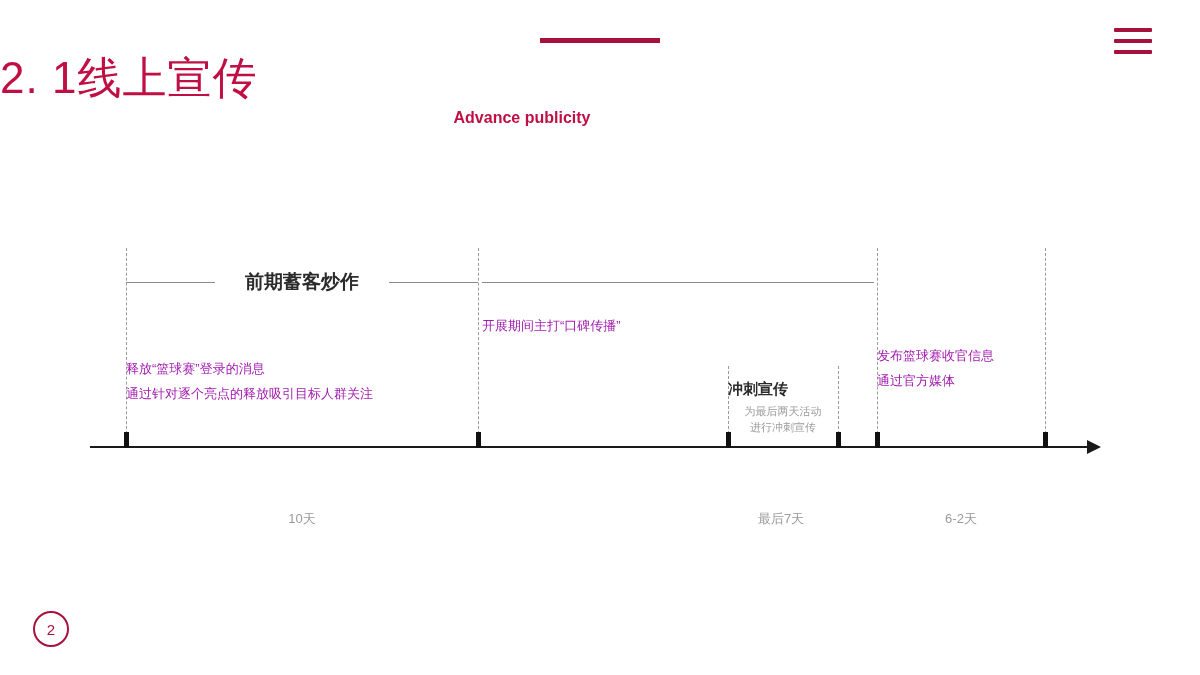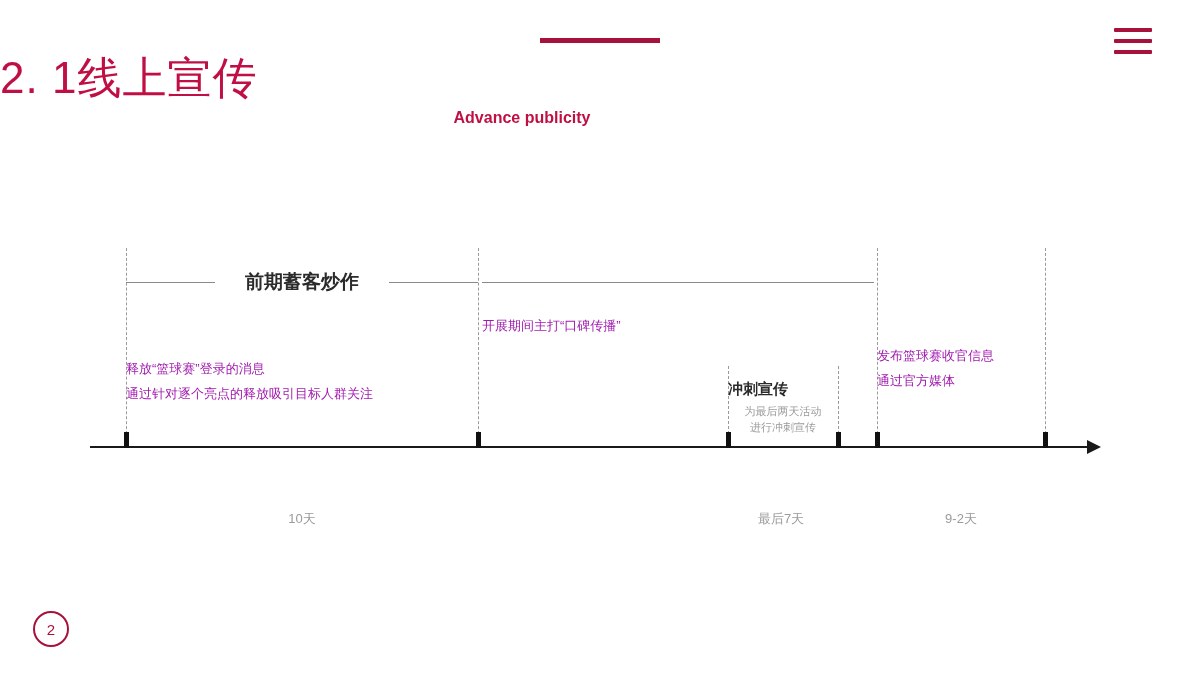--- a/index.html
+++ b/index.html
@@ -247,21 +247,21 @@
 
     <div class="tick" style="left:124px;"></div>
     <div class="tick" style="left:476px;"></div>
     <div class="tick" style="left:726px;"></div>
     <div class="tick" style="left:836px;"></div>
     <div class="tick" style="left:875px;"></div>
     <div class="tick" style="left:1043px;"></div>
 
     <div class="axis-label" style="left:126px; width:352px;">10天</div>
     <div class="axis-label" style="left:726px; width:110px;">最后7天</div>
-    <div class="axis-label" style="left:877px; width:168px;">9-2天</div>
+    <div class="axis-label" style="left:877px; width:168px;">6-2天</div>
 
   </div>
 
   <div class="page-badge">
     <span>2</span>
   </div>
 
 </div>
 
 </body></html>

